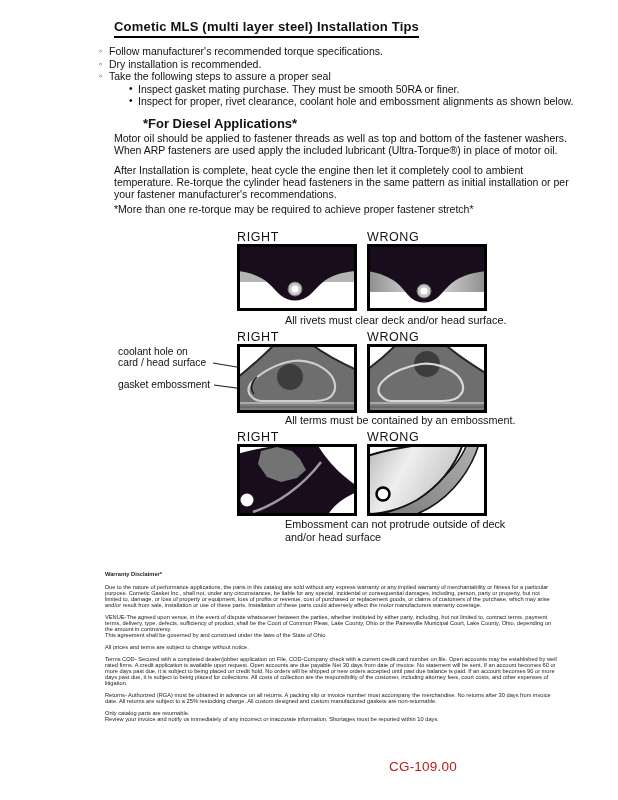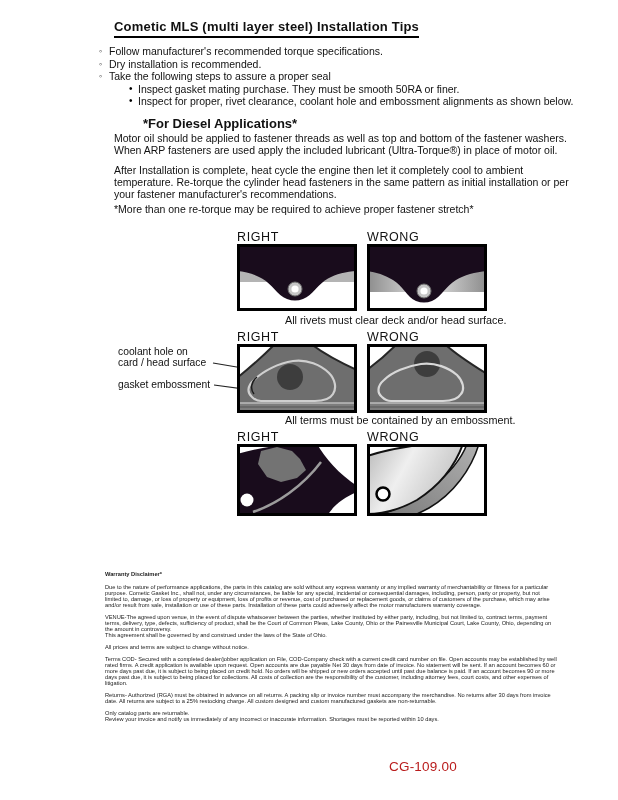--- a/index.html
+++ b/index.html
@@ -173,20 +173,24 @@
           <stop offset="1" stop-color="#b0b0b0"></stop>
       </linearGradient>
     </defs>
     <rect width="120" height="72" fill="#ffffff"></rect>
     <path d="M10,72 C28,66 48,56 64,44 C82,30 94,16 100,0 L112,0 C104,26 86,50 62,64 C46,73 28,77 12,77 Z" fill="url(#g3)" stroke="#111" stroke-width="1.5"></path>
     <path d="M0,12 C22,5 42,2 60,0 L96,0 C88,22 72,42 50,56 C32,66 14,70 0,70 Z" fill="url(#g2)" stroke="#111" stroke-width="2"></path>
     <circle cx="16" cy="50" r="6.5" fill="#ffffff" stroke="#000" stroke-width="2.5"></circle>
     <rect x="1.5" y="1.5" width="117" height="69" fill="none" stroke="#000" stroke-width="3"></rect>
   </svg>
 
+  <div class="abs caption" style="left:237px;top:518px;width:240px;">
+    <div>Embossment can not protrude outside of deck</div>
+    <div>and/or head surface</div>
+  </div>
 
   <div class="abs disclaimer">
     <div class="dhead">Warranty Disclaimer*</div>
     <p>Due to the nature of performance applications, the parts in this catalog are sold without any express warranty or any implied warranty of merchantability or fitness for a particular purpose.  Cometic Gasket Inc., shall not, under any circumstances, be liable for any special, incidental or consequential damages, including, person, party or property, but not limited to, damage, or loss of property or equipment, loss of profits or revenue, cost of purchased or replacement goods, or claims of customers of the purchase, which may arise and/or result from sale, installation or use of these parts.  Installation of these parts could adversely affect the motor manufacturers warranty coverage.</p>
     <p>VENUE-The agreed upon venue, in the event of dispute whatsoever between the parties, whether instituted by either party, including, but not limited to, contract terms, payment terms, delivery, type, defects, sufficiency of product, shall be the Court of Common Pleas, Lake County, Ohio or the Painesville Municipal Court, Lake County, Ohio, depending on the amount in controversy.</p>
     <p class="tight">This agreement shall be governed by and construed under the laws of the State of Ohio.</p>
     <p>All prices and terms are subject to change without notice.</p>
     <p>Terms COD- Secured with a completed dealer/jobber application on File, COD-Company check with a current credit card number on file.  Open accounts may be established by well rated firms.  A credit application is available upon request.  Open accounts are due payable Net 30 days from date of invoice.  No statement will be sent.  If an account becomes 60 or more days past due, it is subject to being placed on credit hold.  No orders will be shipped or new orders accepted until past due balance is paid.  If an account becomes 90 or more days past due, it is subject to being placed for collections.  All costs of collection are the responsibility of the customer, including attorney fees, court costs, and other expenses of litigation.</p>
     <p>Returns- Authorized (RGA) must be obtained in advance on all returns.  A packing slip or invoice number must accompany the merchandise.  No returns after 30 days from invoice date.  All returns are subject to a 25% restocking charge.  All custom designed and custom manufactured gaskets are non-returnable.</p>
     <p>Only catalog parts are returnable.</p>

